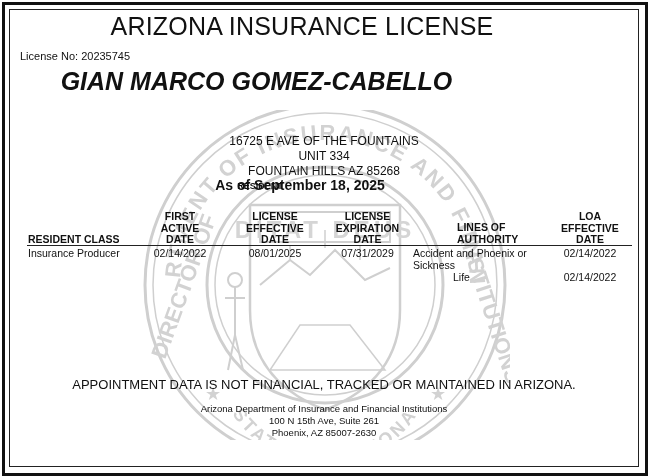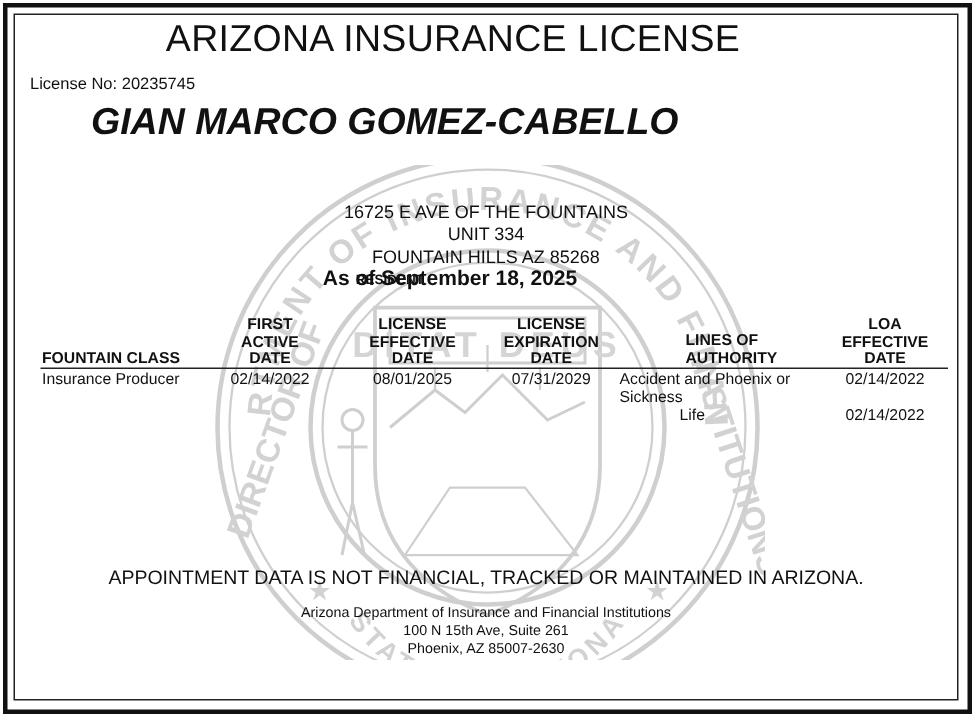--- a/index.html
+++ b/index.html
@@ -68,21 +68,21 @@
 <div class="abs title">ARIZONA INSURANCE LICENSE</div>
 <div class="abs license-no">License No: 20235745</div>
 <div class="abs name">GIAN MARCO GOMEZ-CABELLO</div>
 
 <div class="abs addr" style="top:134px">16725 E AVE OF THE FOUNTAINS</div>
 <div class="abs addr" style="top:149px">UNIT 334</div>
 <div class="abs addr" style="top:164px">FOUNTAIN HILLS AZ 85268</div>
 <div class="abs resident">RESIDENT</div>
 <div class="abs asof">As of September 18, 2025</div>
 
-<div class="abs hdr hdr-left" style="left:28px; top:234px;">FOUNTAIN CLASS</div>
+<div class="abs hdr hdr-left" style="left:28px; top:234px;">RESIDENT CLASS</div>
 
 <div class="abs hdr" style="left:145px; top:211px; width:70px;">
   <div>FIRST</div>
   <div>ACTIVE</div>
   <div>DATE</div>
 </div>
 
 <div class="abs hdr" style="left:235px; top:211px; width:80px;">
   <div>LICENSE</div>
   <div>EFFECTIVE</div>

